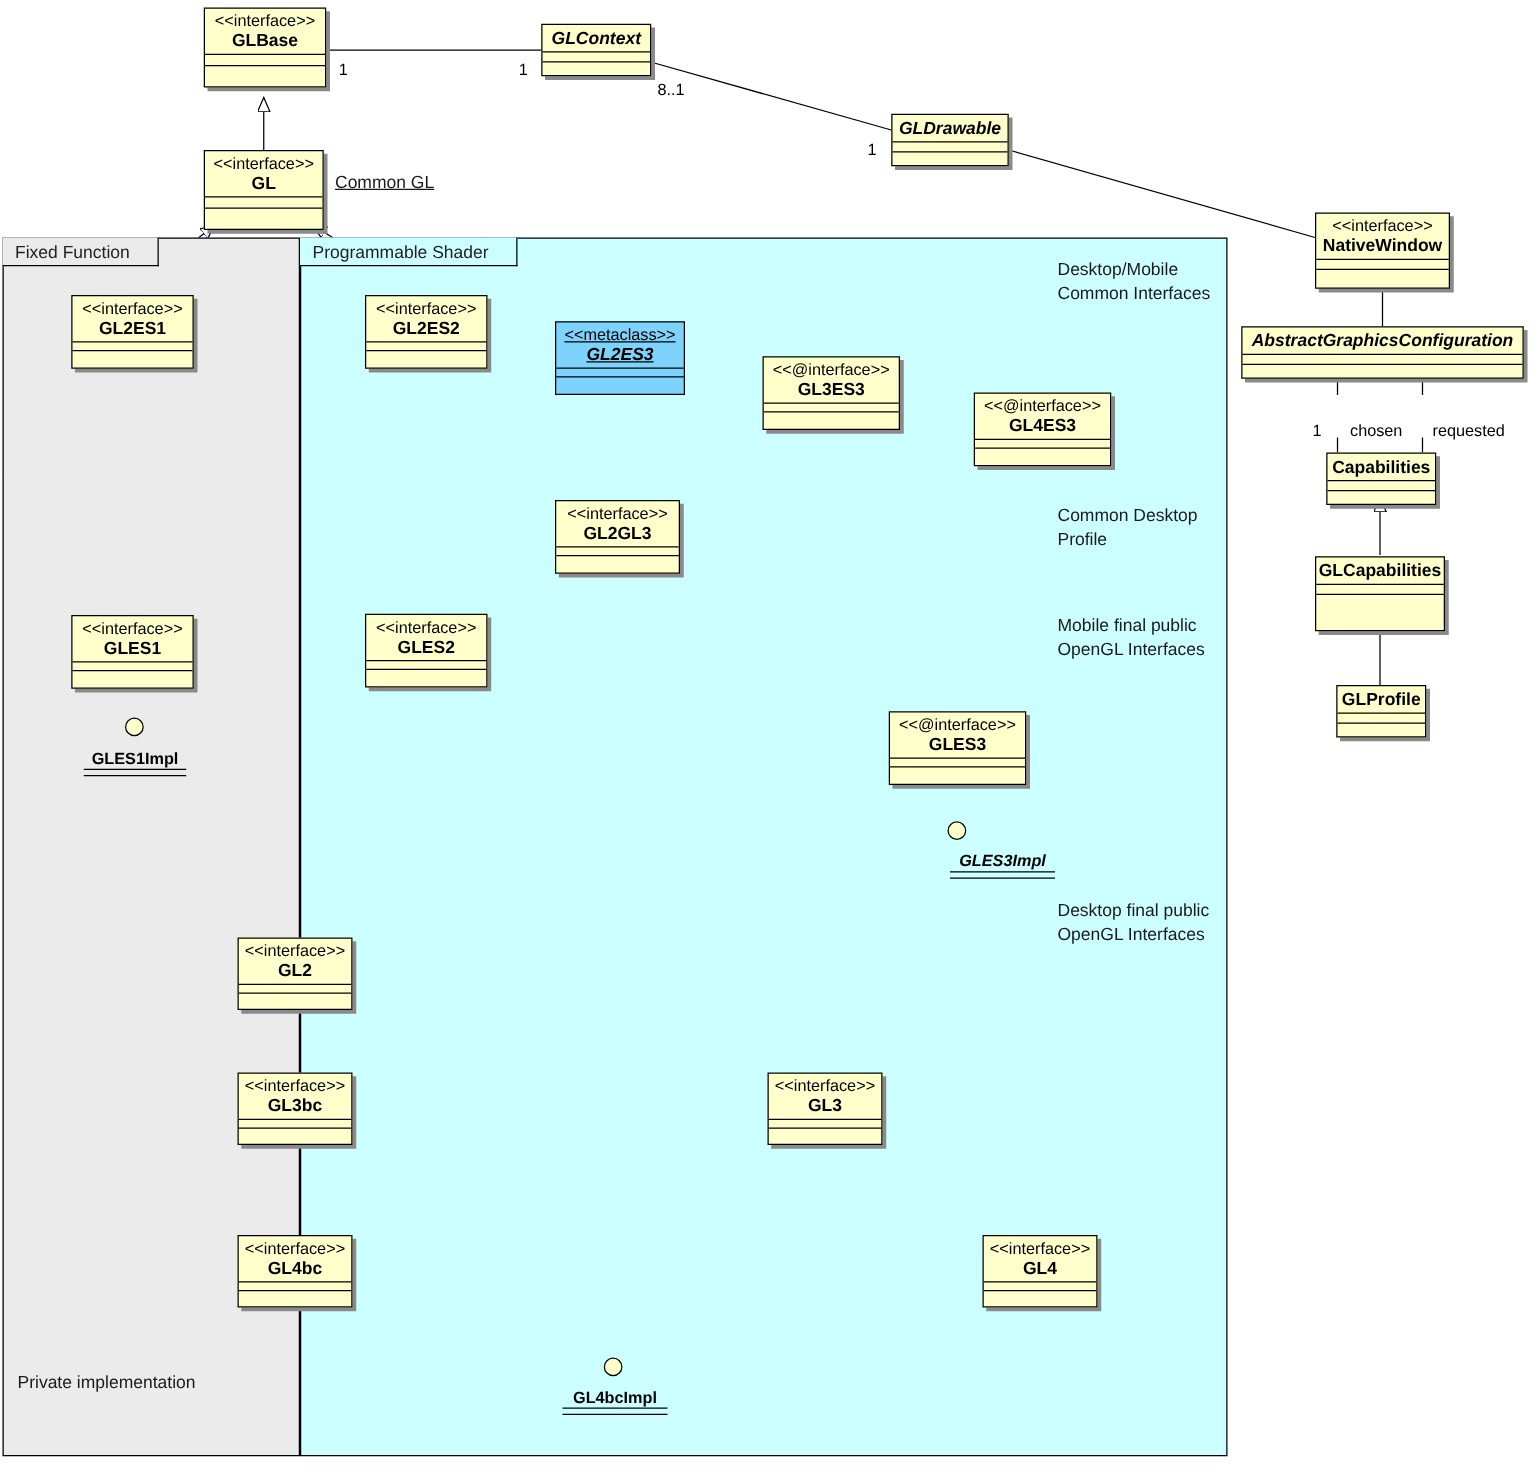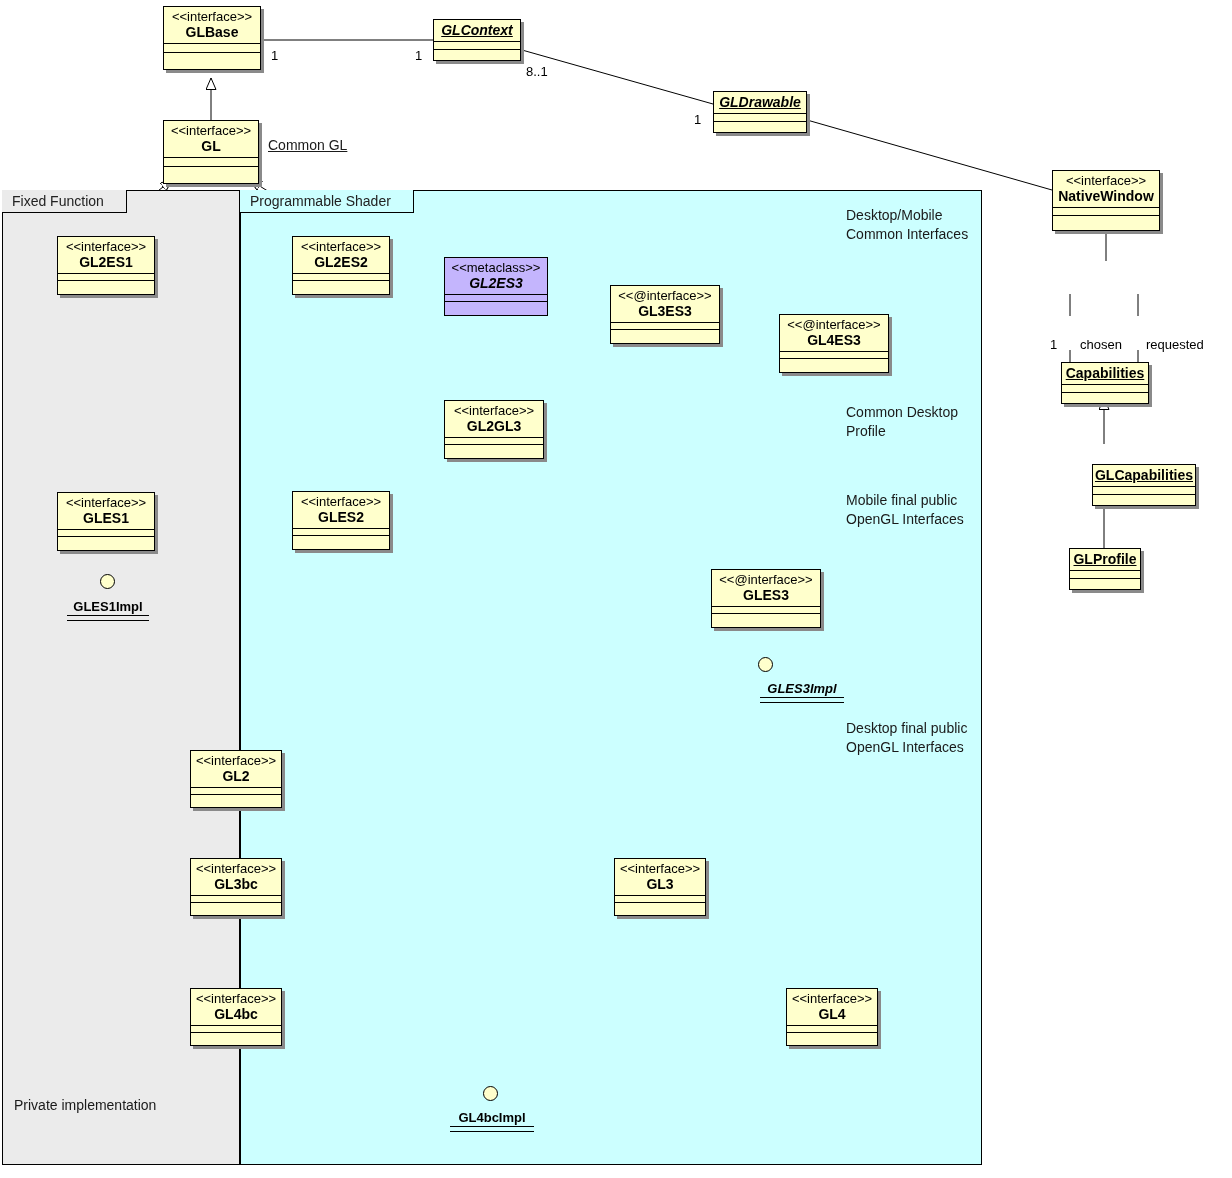--- a/index.html
+++ b/index.html
@@ -25,21 +25,21 @@
   }
   
   .uml {
     position: absolute;
     box-sizing: border-box;
     background: #ffffcc;
     border: 1px solid #000000;
     box-shadow: 3px 3px 0 0 #8a8a8a;
     z-index: 5;
   }
-  .uml.metaclass { background: #c4b5fd; }
+  .uml.metaclass { background: #7dd3fc; text-decoration: underline; }
   .uml .stereo {
     text-align: center;
     font-size: 13px;
     color: #000;
     line-height: 1.05;
     padding-top: 3px;
     white-space: nowrap;
   }
   .uml .cname {
     text-align: center;
@@ -47,21 +47,21 @@
     font-weight: bold;
     color: #000;
     line-height: 1.1;
     padding-top: 1px;
     padding-bottom: 3px;
     white-space: nowrap;
   }
   .uml .cname.ital { font-style: italic; }
   .uml .sep { height: 0; border-top: 1px solid #000; }
   .uml .compart { height: 8px; }
-  .uml.simple .cname { padding-top: 3px; text-decoration: underline; }
+  .uml.simple .cname { padding-top: 3px; }
 
   
   .frame {
     position: absolute;
     box-sizing: border-box;
     border: 1px solid #000;
     z-index: 1;
   }
   .frame.fixed { background: #ebebeb; }
   .frame.shader { background: #ccffff; }
@@ -288,30 +288,37 @@
 
   <div class="uml" style="left:1052px; top:170px; width:108px; height:61px;">
     <div class="stereo">&lt;&lt;interface&gt;&gt;</div>
     <div class="cname">NativeWindow</div>
     <div class="sep"></div>
     <div class="compart" style="height:7px;"></div>
     <div class="sep"></div>
     <div class="compart" style="height:7px;"></div>
   </div>
 
+  <div class="uml simple" style="left:993px; top:261px; width:226px; height:42px;">
+    <div class="cname ital">AbstractGraphicsConfiguration</div>
+    <div class="sep"></div>
+    <div class="compart" style="height:7px;"></div>
+    <div class="sep"></div>
+    <div class="compart" style="height:7px;"></div>
+  </div>
 
   <div class="uml simple" style="left:1061px; top:362px; width:88px; height:42px;">
     <div class="cname">Capabilities</div>
     <div class="sep"></div>
     <div class="compart" style="height:7px;"></div>
     <div class="sep"></div>
     <div class="compart" style="height:7px;"></div>
   </div>
 
-  <div class="uml simple" style="left:1052px; top:464px; width:104px; height:42px;margin-left:40px;">
+  <div class="uml simple" style="left:1052px; top:445px; width:104px; height:60px;">
     <div class="cname">GLCapabilities</div>
     <div class="sep"></div>
     <div class="compart" style="height:7px;"></div>
     <div class="sep"></div>
     <div class="compart" style="height:7px;"></div>
   </div>
 
   <div class="uml simple" style="left:1069px; top:548px; width:72px; height:42px;">
     <div class="cname">GLProfile</div>
     <div class="sep"></div>

